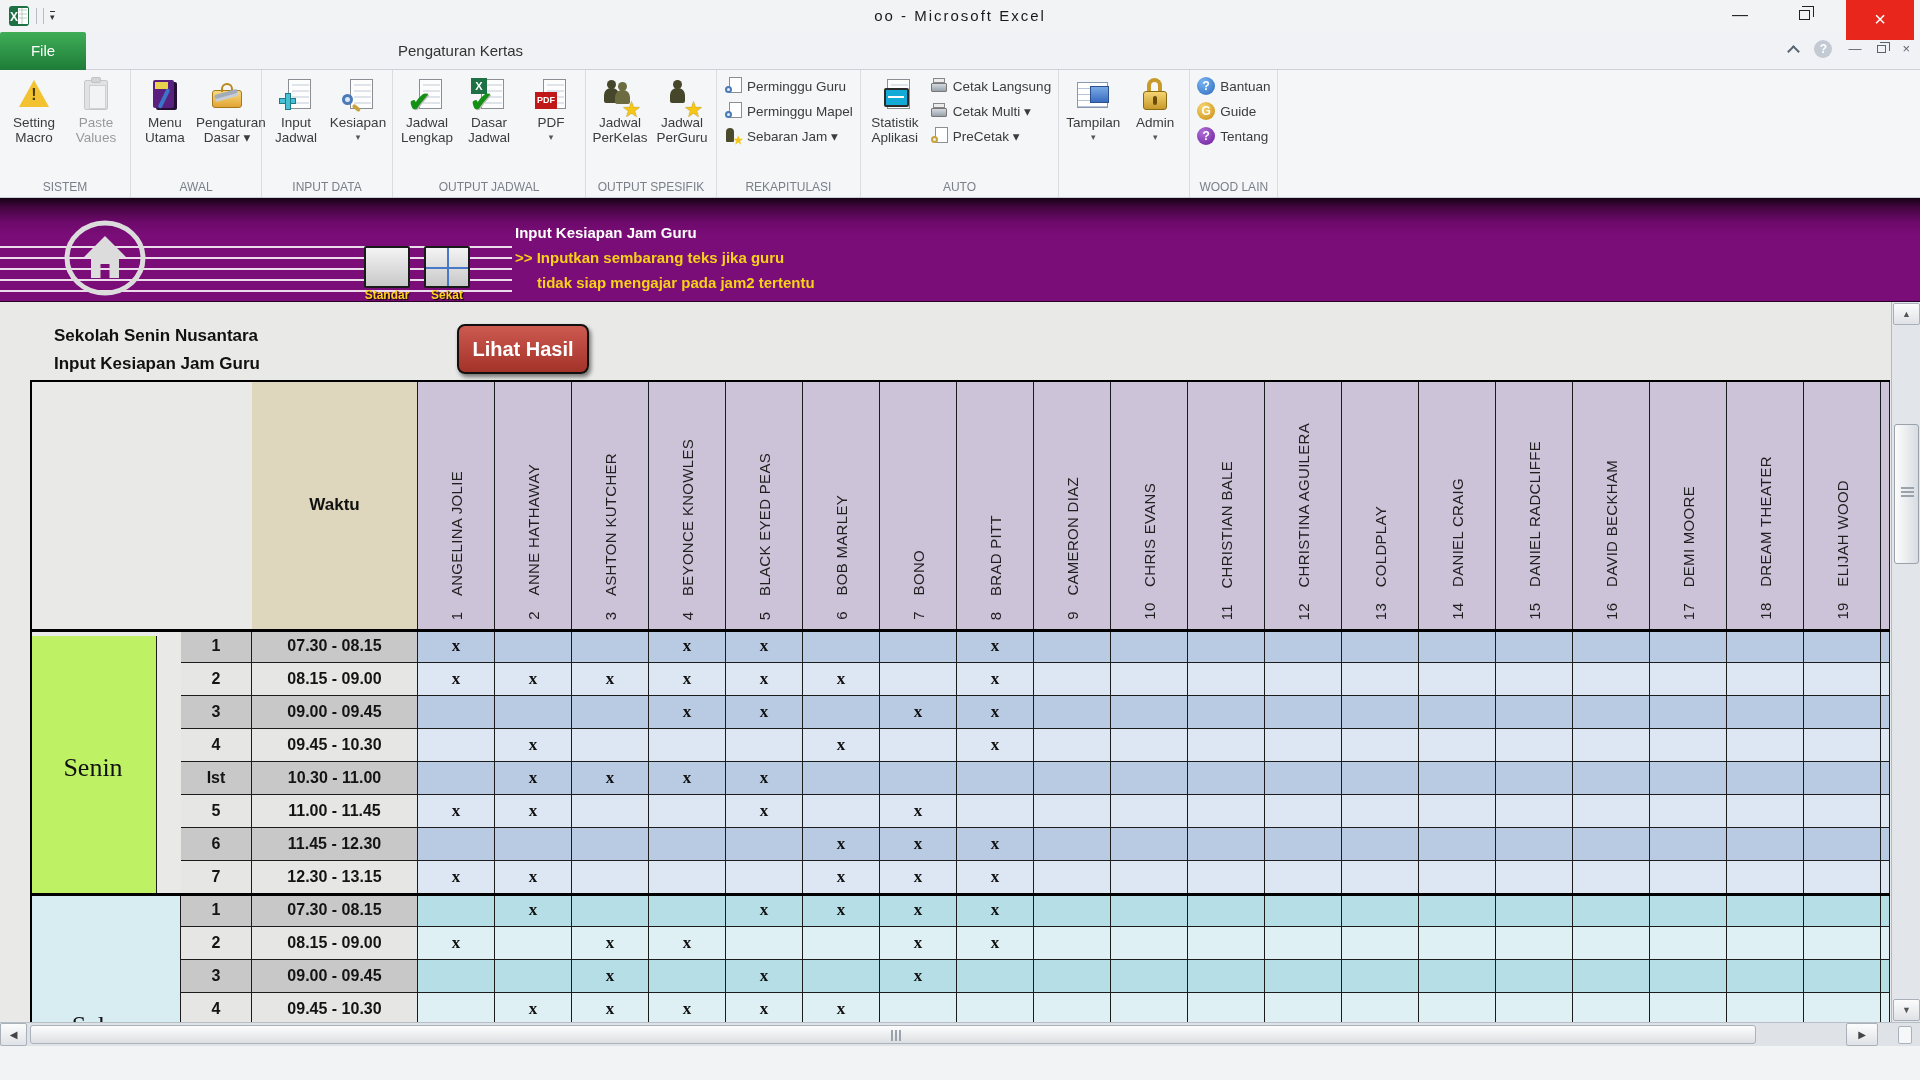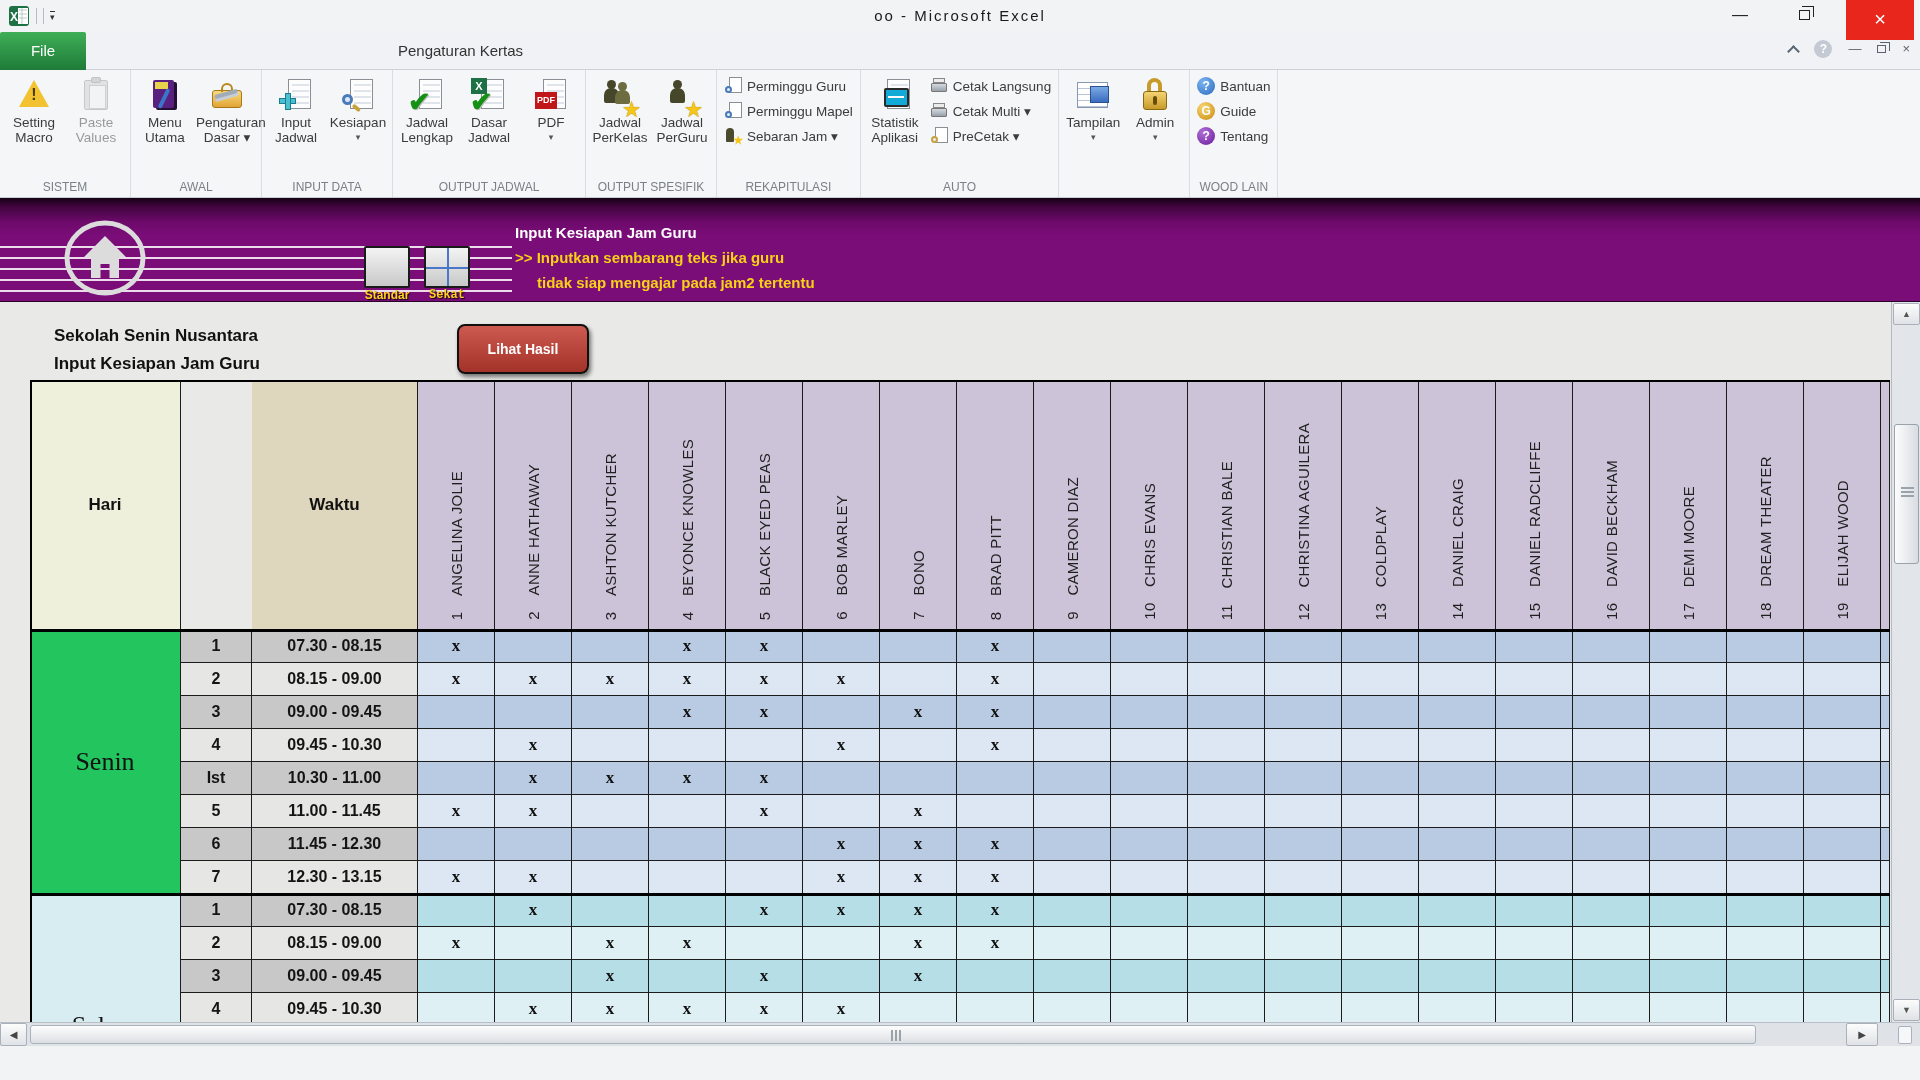--- a/index.html
+++ b/index.html
@@ -100,31 +100,31 @@
   .band { position:absolute; left:0; top:198px; width:1920px; height:104px; background:linear-gradient(180deg,#150115 0,#42053f 9px,#6d0a6b 24px,#7b0d79 38px,#7b0d79 100%); border-bottom:1px solid #2a022a; }
   .stripes { position:absolute; left:0; top:48px; width:512px; height:54px; background:repeating-linear-gradient(180deg,rgba(255,255,255,.85) 0 2px,rgba(255,255,255,0) 2px 11px); }
   .homeico { position:absolute; left:62px; top:20px; }
   .viewbtn-sq { position:absolute; top:48px; width:46px; height:42px; background:linear-gradient(#f4f4f4,#c8c8c8); border:2px solid #1a1a1a; border-radius:2px; }
   .sq-standar { left:364px; }
   .sq-sekat { left:424px; }
   .sq-sekat::before { content:''; position:absolute; left:50%; top:0; width:2px; height:100%; background:#4a78c8; }
   .sq-sekat::after { content:''; position:absolute; top:50%; left:0; height:2px; width:100%; background:#4a78c8; }
   .sq-label { position:absolute; top:90px; width:60px; text-align:center; font-size:12px; font-weight:bold; color:#ffd21f; text-shadow:1px 1px 1px #000; }
   .lb-standar { left:357px; }
-  .lb-sekat { left:417px;font-family:Liberation Mono, monospace; }
+  .lb-sekat { left:417px; }
   .band-title { position:absolute; left:515px; top:26px; font-size:15px; font-weight:bold; color:#ffffff; }
   .band-line1 { position:absolute; left:515px; top:51px; font-size:15px; font-weight:bold; color:#f7d117; }
   .band-line2 { position:absolute; left:537px; top:76px; font-size:15px; font-weight:bold; color:#f7d117; }
   .hapus-btn { position:absolute; left:920px; top:42px; width:176px; height:48px; background:linear-gradient(#fdeae6,#f4b2a8); border:2px solid #1a1a1a; border-radius:9px; box-shadow:2px 3px 4px rgba(0,0,0,.55); color:#d40000; font-weight:bold; font-size:17px; text-align:center; line-height:44px; letter-spacing:.5px; }
 
   
   .sheetarea { position:absolute; left:0; top:302px; width:1920px; height:720px; background:#e9e9e7; }
   .school { position:absolute; left:54px; top:24px; font-size:17px; font-weight:bold; color:#111; }
   .subtitle { position:absolute; left:54px; top:52px; font-size:17px; font-weight:bold; color:#111; }
-  .lihat-btn { position:absolute; left:457px; top:22px; width:132px; height:50px; background:linear-gradient(#cd5a50,#a33229); border:2px solid #101010; border-radius:8px; box-shadow:2px 3px 4px rgba(0,0,0,.5); color:#fff; font-weight:bold; font-size:14px; text-align:center; line-height:46px; }
+  .lihat-btn { position:absolute; left:457px; top:22px; width:132px; height:50px; background:linear-gradient(#cd5a50,#a33229); border:2px solid #101010; border-radius:8px; box-shadow:2px 3px 4px rgba(0,0,0,.5); color:#fff; font-weight:bold; font-size:20px; text-align:center; line-height:46px; }
   .tablewrap { position:absolute; left:30px; top:78px; width:1861px; height:642px; overflow:hidden; background:#fff0; }
   .tcell { position:absolute; border-right:1px solid #1c1c1c; border-bottom:1px solid #1c1c1c; overflow:hidden; }
   .tline { position:absolute; background:#000; }
   .hdr-label { display:flex; align-items:center; justify-content:center; font-size:17px; font-weight:bold; color:#111; }
   .tname { position:absolute; left:50%; bottom:9px; writing-mode:vertical-rl; transform:translateX(-50%) rotate(180deg); white-space:nowrap; font-size:15px; color:#1f1f1f; letter-spacing:.3px; }
   .daycell { display:flex; align-items:center; justify-content:center; font-family:"Liberation Serif", serif; font-size:26px; color:#111; }
   .jamcell, .waktucell { display:flex; align-items:center; justify-content:center; font-size:16px; font-weight:600; color:#141414; }
   .markcell { display:flex; align-items:center; justify-content:center; font-family:"Liberation Serif", serif; font-size:17px; font-weight:600; color:#111; }
 
   
@@ -440,21 +440,20 @@
     <div class="band-title">Input Kesiapan Jam Guru</div>
     <div class="band-line1">&gt;&gt; Inputkan sembarang teks jika guru</div>
     <div class="band-line2">tidak siap mengajar pada jam2 tertentu</div>
   </div>
 
   <div class="sheetarea">
     <div class="school">Sekolah Senin Nusantara</div>
     <div class="subtitle">Input Kesiapan Jam Guru</div>
     <div class="lihat-btn">Lihat Hasil</div>
     <div class="tablewrap" id="tablewrap">
-        <div class="tcell hdr-label" style="left: 0px; top: 0px; width: 151px; height: 250px; background: rgb(238, 240, 219);">Hari</div>
         <div class="tcell hdr-label" style="left: 222px; top: 0px; width: 166px; height: 250px; background: rgb(222, 215, 189);">Waktu</div>
         <div class="tcell " style="left: 388px; top: 0px; width: 77px; height: 250px; background: rgb(205, 195, 217);">
           <span class="tname">1  ANGELINA JOLIE</span>
         </div>
         <div class="tcell " style="left: 465px; top: 0px; width: 77px; height: 250px; background: rgb(205, 195, 217);">
           <span class="tname">2  ANNE HATHAWAY</span>
         </div>
         <div class="tcell " style="left: 542px; top: 0px; width: 77px; height: 250px; background: rgb(205, 195, 217);">
           <span class="tname">3  ASHTON KUTCHER</span>
         </div>
@@ -500,21 +499,21 @@
         <div class="tcell " style="left: 1620px; top: 0px; width: 77px; height: 250px; background: rgb(205, 195, 217);">
           <span class="tname">17  DEMI MOORE</span>
         </div>
         <div class="tcell " style="left: 1697px; top: 0px; width: 77px; height: 250px; background: rgb(205, 195, 217);">
           <span class="tname">18  DREAM THEATER</span>
         </div>
         <div class="tcell " style="left: 1774px; top: 0px; width: 77px; height: 250px; background: rgb(205, 195, 217);">
           <span class="tname">19  ELIJAH WOOD</span>
         </div>
         <div class="tcell " style="left: 1851px; top: 0px; width: 9px; height: 250px; background: rgb(205, 195, 217);"></div>
-        <div class="tcell daycell" style="left: 0px; top: 250px; width: 151px; height: 264px; background: #22c55e;">Senin</div>
+        <div class="tcell daycell" style="left: 0px; top: 256px; width: 127px; height: 264px; background: #bef264;">Senin</div>
         <div class="tcell jamcell" style="left: 151px; top: 250px; width: 71px; height: 33px; background: rgb(200, 200, 200);">1</div>
         <div class="tcell waktucell" style="left: 222px; top: 250px; width: 166px; height: 33px; background: rgb(200, 200, 200);">07.30 - 08.15</div>
         <div class="tcell markcell" style="left: 388px; top: 250px; width: 77px; height: 33px; background: rgb(185, 203, 227);">x</div>
         <div class="tcell markcell" style="left: 465px; top: 250px; width: 77px; height: 33px; background: rgb(185, 203, 227);"></div>
         <div class="tcell markcell" style="left: 542px; top: 250px; width: 77px; height: 33px; background: rgb(185, 203, 227);"></div>
         <div class="tcell markcell" style="left: 619px; top: 250px; width: 77px; height: 33px; background: rgb(185, 203, 227);">x</div>
         <div class="tcell markcell" style="left: 696px; top: 250px; width: 77px; height: 33px; background: rgb(185, 203, 227);">x</div>
         <div class="tcell markcell" style="left: 773px; top: 250px; width: 77px; height: 33px; background: rgb(185, 203, 227);"></div>
         <div class="tcell markcell" style="left: 850px; top: 250px; width: 77px; height: 33px; background: rgb(185, 203, 227);"></div>
         <div class="tcell markcell" style="left: 927px; top: 250px; width: 77px; height: 33px; background: rgb(185, 203, 227);">x</div>

